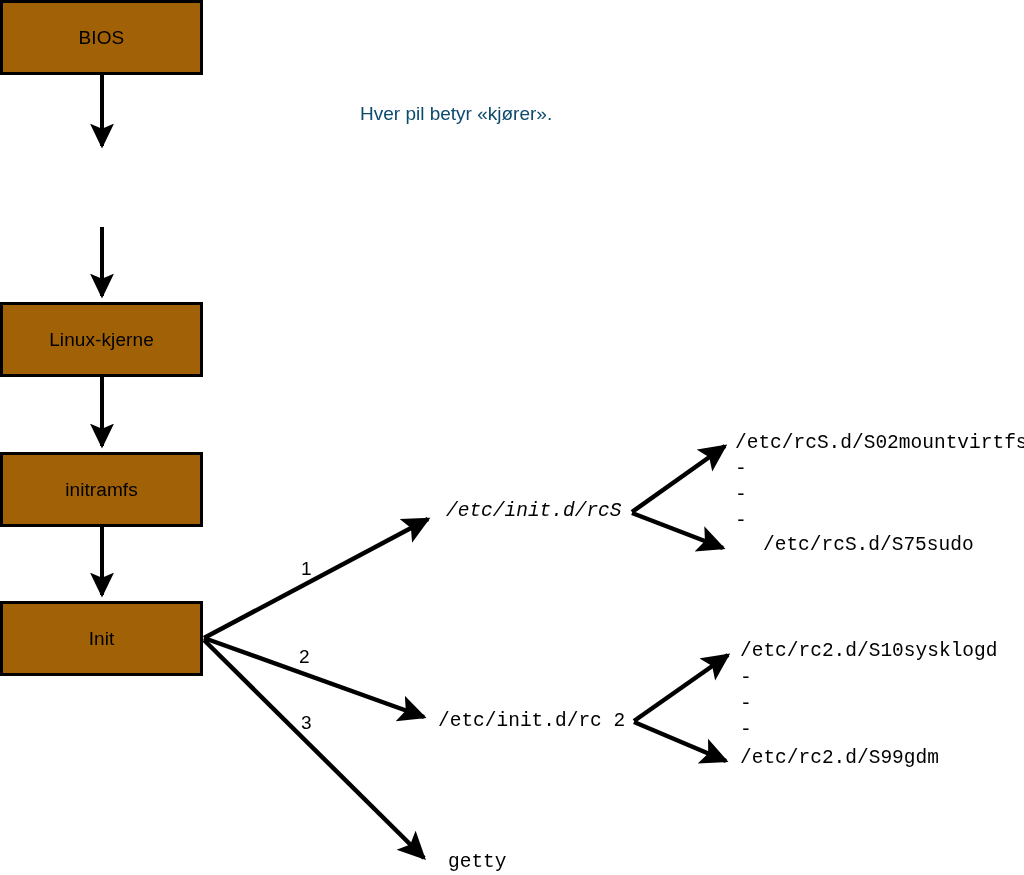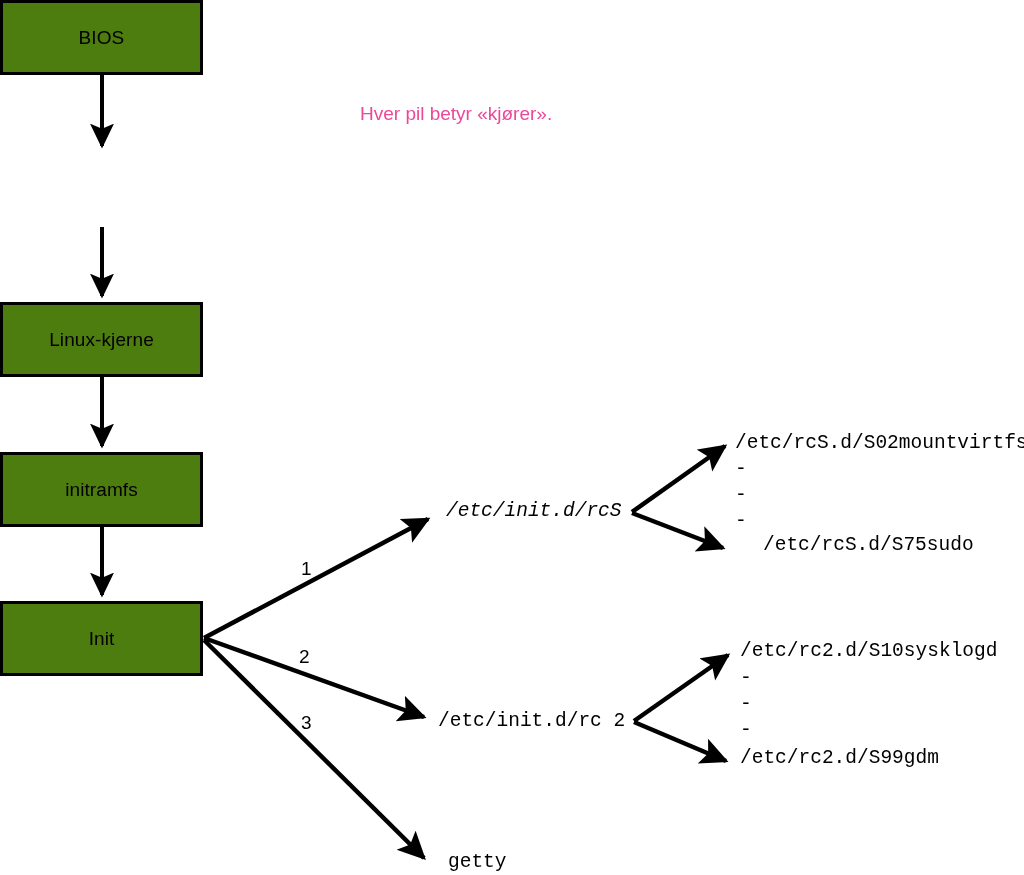--- a/index.html
+++ b/index.html
@@ -19,34 +19,34 @@
     position: absolute;
     left: 0;
     top: 0;
     width: 1024px;
     height: 875px;
   }
   .node-box {
     position: absolute;
     box-sizing: border-box;
     border: 3px solid #000000;
-    background: #4d7c0f;
+    background: #a16207;
     display: flex;
     align-items: center;
     justify-content: center;
     font-family: "Liberation Sans", sans-serif;
     font-size: 19px;
     color: #000000;
     letter-spacing: 0.1px;
   }
   .caption-text {
     position: absolute;
     font-family: "Liberation Sans", sans-serif;
     font-size: 19px;
-    color: #ec4899;
+    color: #0c4a6e;
     white-space: nowrap;
   }
   .mono-label {
     position: absolute;
     font-family: "Liberation Mono", monospace;
     font-size: 19.5px;
     color: #000000;
     white-space: nowrap;
     letter-spacing: 0px;
   }

